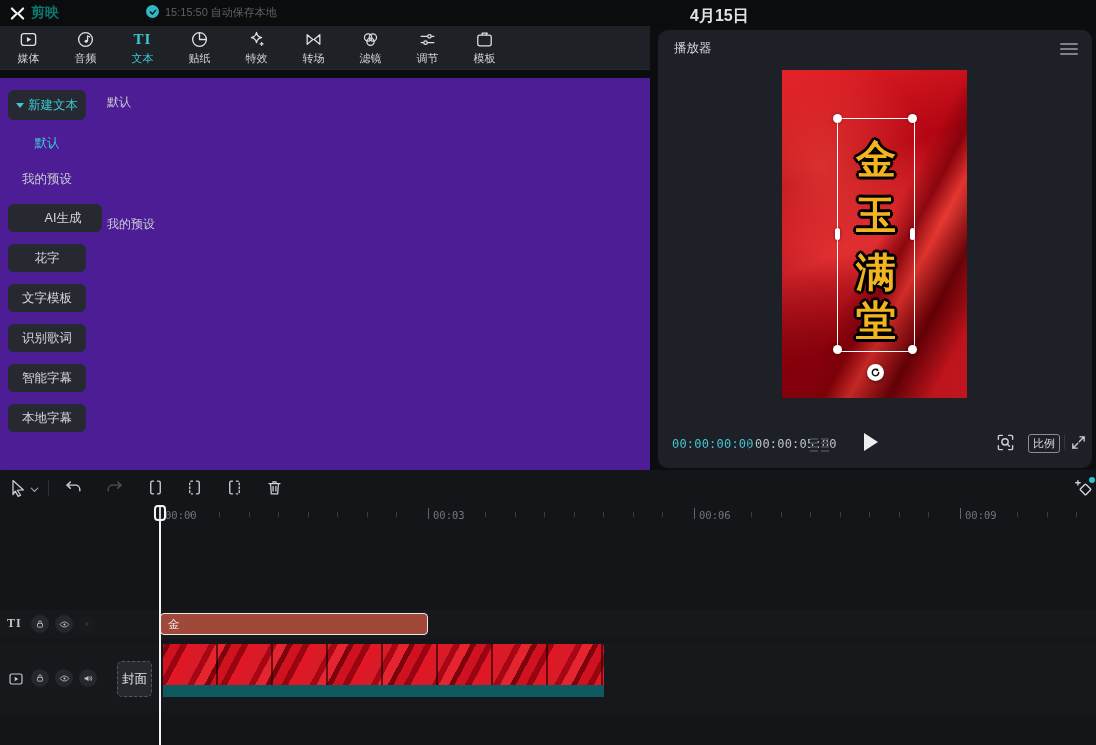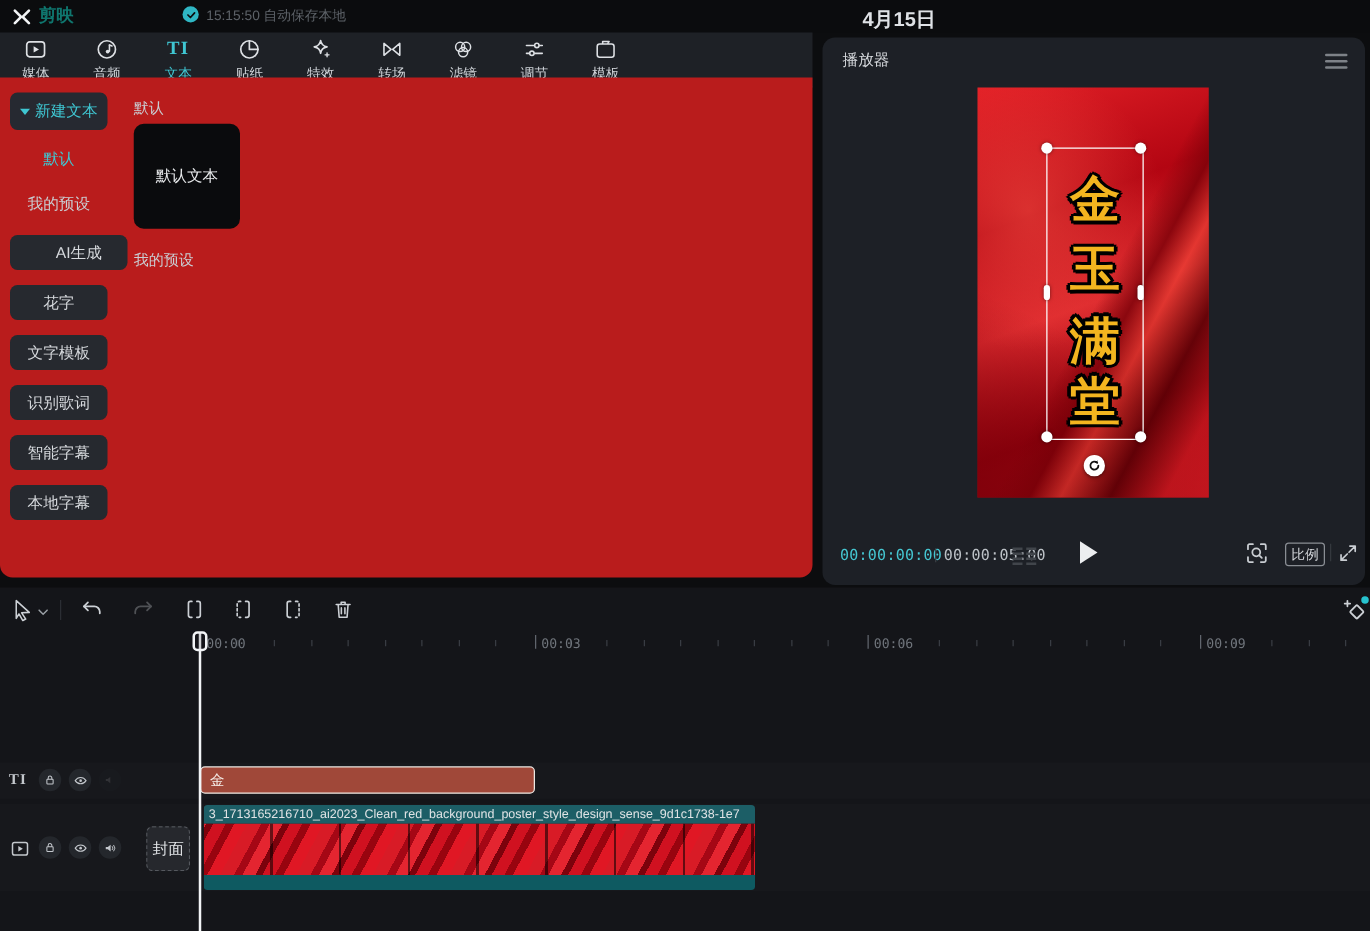--- a/index.html
+++ b/index.html
@@ -17,21 +17,21 @@
   .save-t{color:#5d6268;font-size:11px;}
   .proj-title{left:690px;top:6px;color:#dfe2e6;font-size:16px;font-weight:bold;}
   
   #ribbon{left:0;top:26px;width:650px;height:43px;background:#1e2126;border-bottom:1px solid #272a30;display:flex;align-items:stretch;}
   .rb-item{width:57px;display:flex;flex-direction:column;align-items:center;justify-content:center;gap:2px;color:#dde0e4;cursor:default;}
   .rb-item .rb-lb{font-size:11px;color:#cfd3d8;}
   .rb-item.active{color:#3fc6d2;}
   .rb-item.active .rb-lb{color:#3fc6d2;}
   .rb-ti{font-size:15px;font-weight:bold;font-family:"Liberation Serif","DejaVu Serif",serif;letter-spacing:1px;height:20px;line-height:20px;}
   
-  #textpanel{left:0;top:62px;width:650px;height:400px;background:#b91c1c;border-radius:0 0 10px 10px;}
+  #textpanel{left:0;top:78px;width:650px;height:400px;background:#4c1d95;border-radius:0 0 10px 10px;}
   .sb-group{left:8px;top:12px;width:78px;height:30px;background:#262931;border-radius:6px;display:flex;align-items:center;justify-content:center;gap:4px;color:#3fc6d2;font-size:12.5px;}
   .caret{width:0;height:0;border-left:4px solid transparent;border-right:4px solid transparent;border-top:5px solid #3fc6d2;}
   .sb-sub{left:8px;width:78px;height:24px;display:flex;align-items:center;justify-content:center;font-size:12.5px;}
   .sb-btn{left:8px;width:78px;height:28px;background:#26292f;border-radius:6px;display:flex;align-items:center;justify-content:center;color:#d6d9dd;font-size:12.5px;}
   .lib-h{color:#c9cdd2;font-size:12px;}
   .lib-card{left:107px;top:37px;width:85px;height:84px;background:#0a0b0d;border-radius:8px;display:flex;align-items:center;justify-content:center;color:#e8eaec;font-size:12.5px;cursor:default;}
   
   #player{left:658px;top:30px;width:434px;height:438px;background:#1d2026;border-radius:10px;}
   .pl-title{left:16px;top:10px;color:#d6d9dd;font-size:12.5px;}
   .hamb{left:402px;top:13px;width:18px;display:flex;flex-direction:column;gap:3px;cursor:default;}
@@ -198,23 +198,20 @@
     <span>识别歌词</span>
   </div>
   <div class="abs sb-btn" style="top:286px;">
     <span>智能字幕</span>
   </div>
   <div class="abs sb-btn" style="top:326px;">
     <span>本地字幕</span>
   </div>
 
   <span class="abs lib-h" style="left:107px;top:16px;">默认</span>
-  <div class="abs lib-card">
-    <span>默认文本</span>
-  </div>
   <span class="abs lib-h" style="left:107px;top:138px;">我的预设</span>
 </div>
 
 <div class="abs" id="player">
   <span class="abs pl-title">播放器</span>
   <div class="abs hamb">
       <i></i>
       <i></i>
       <i></i>
     </div>
@@ -395,19 +392,18 @@
 
 <div class="abs cover-btn">
   <span>封面</span>
 </div>
 
 <div class="abs text-clip">
   <span>金</span>
 </div>
 
 <div class="abs video-clip">
-  <div class="vc-name">3_1713165216710_ai2023_Clean_red_background_poster_style_design_sense_9d1c1738-1e7</div>
   <div class="vc-thumbs"></div>
   <div class="vc-audio"></div>
 </div>
 
 <div class="abs playhead-line"></div>
 <div class="abs playhead-head"></div>
 
 </body></html>

